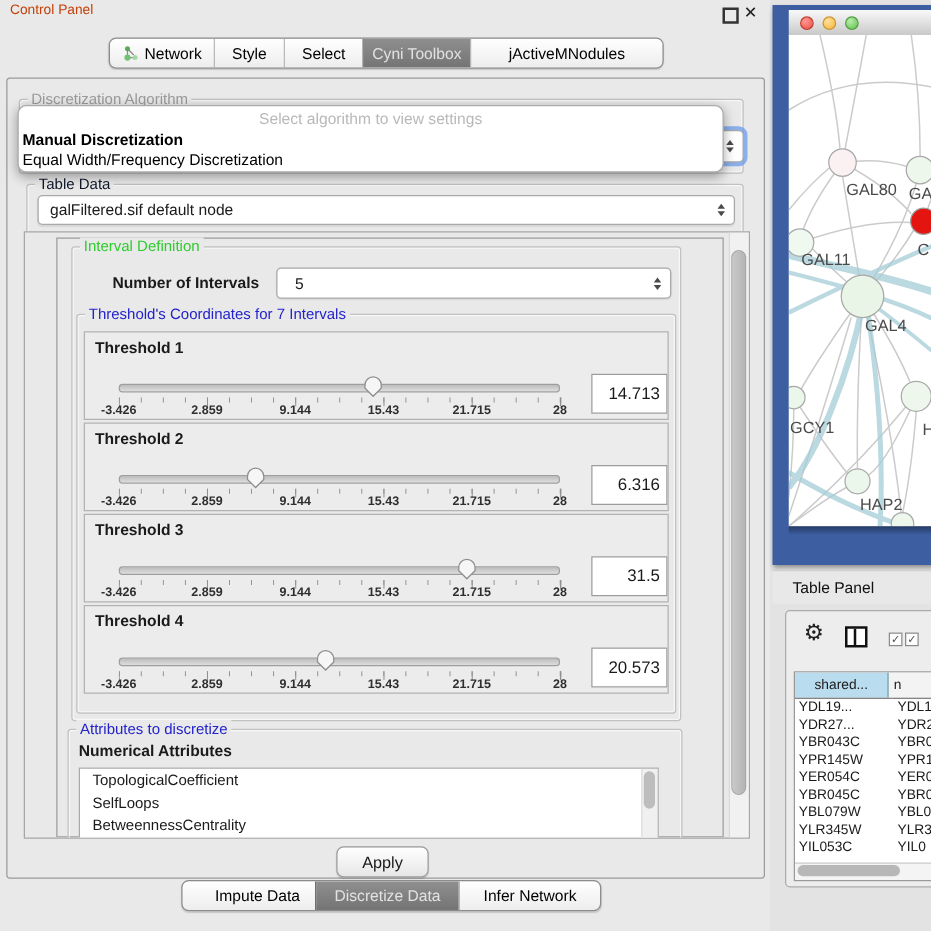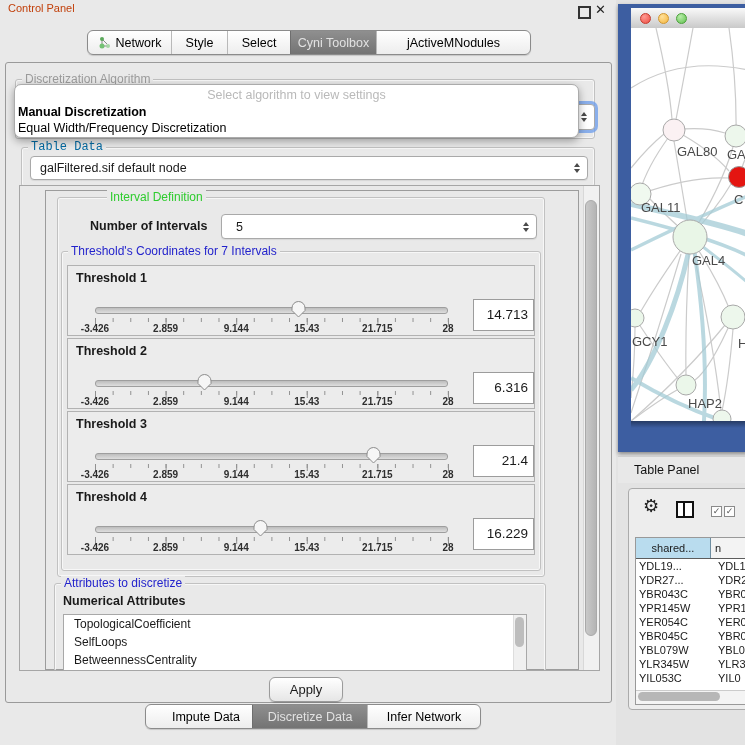--- a/index.html
+++ b/index.html
@@ -23,23 +23,23 @@
   .seg .s.sel{background:linear-gradient(#8f8f8f,#747474);color:#e2e2e2;border-left-color:#6e6e6e;}
   #top-tabs{left:87px;top:30px;height:23px;}
   #bottom-tabs{left:145px;top:704px;height:23px;padding-left:14px;}
 
   
   .cp-main{left:5px;top:62px;width:605px;height:639px;border:1px solid #9a9a9a;border-radius:3px;background:#e9e9e9;}
 
   .group{position:absolute;border:1px solid #c1c1c1;border-radius:3px;box-shadow:inset 0 0 0 1px rgba(255,255,255,.65);}
   .gtitle{position:absolute;top:-8px;left:6px;background:#e9e9e9;padding:0 3px;font-size:12px;white-space:nowrap;}
   .gtitle.gray{color:#9b9b9b;}
-  .gtitle.green{color:#2ecc2e;margin-left:43px;}
+  .gtitle.green{color:#2ecc2e;}
   .gtitle.blue{color:#2323cc;}
-  .gtitle.black{color:#0369a1;font-family:Liberation Mono, monospace;}
+  .gtitle.black{color:#0f172a;}
 
   .combo{position:absolute;background:#fff;border:1px solid #a9a9a9;border-radius:4px;
          font-size:12.5px;display:flex;align-items:center;padding-left:9px;box-shadow:0 1px 1px rgba(0,0,0,.08);}
   .arrows{position:absolute;right:7px;top:0;bottom:0;display:flex;flex-direction:column;justify-content:center;gap:2px;}
   .tri-up{width:0;height:0;border-left:3.5px solid transparent;border-right:3.5px solid transparent;border-bottom:4.5px solid #4a4a4a;}
   .tri-down{width:0;height:0;border-left:3.5px solid transparent;border-right:3.5px solid transparent;border-top:4.5px solid #4a4a4a;}
   .combo.focus{box-shadow:0 0 0 3px rgba(105,155,235,.75);}
 
   
   .algo-popup{left:8px;top:21px;width:565px;height:54px;background:#fff;border:1px solid #ababab;
@@ -250,21 +250,21 @@
               <div class="ticks major"></div>
               <div class="ticks minor"></div>
               <div class="tick-labels">
                 <span style="left:0%">-3.426</span>
                 <span style="left:20%">2.859</span>
                 <span style="left:40%">9.144</span>
                 <span style="left:60%">15.43</span>
                 <span style="left:80%">21.715</span>
                 <span style="left:100%">28</span>
               </div>
-              <div class="t-value">21.4</div>
+              <div class="t-value">31.5</div>
             </div>
 
             <div class="tbox" style="top:232px;">
               <div class="t-title">Threshold 4</div>
               <div class="slider">
                 <div class="track"></div>
                 <div class="thumb" style="left: 47%;">
                   <svg width="17" height="18">
                       <path d="M2,8 A6.5,6.5 0 0 1 15,8 L15,10.5 L8.5,17 L2,10.5 Z" fill="#f6f6f6" stroke="#8d8d8d"></path>
                     </svg>
@@ -273,21 +273,21 @@
               <div class="ticks major"></div>
               <div class="ticks minor"></div>
               <div class="tick-labels">
                 <span style="left:0%">-3.426</span>
                 <span style="left:20%">2.859</span>
                 <span style="left:40%">9.144</span>
                 <span style="left:60%">15.43</span>
                 <span style="left:80%">21.715</span>
                 <span style="left:100%">28</span>
               </div>
-              <div class="t-value">16.229</div>
+              <div class="t-value">20.573</div>
             </div>
           </div>
         </div>
 
         <div class="group" style="left:8px;top:392px;width:490px;height:110px;">
           <div class="gtitle blue">Attributes to discretize</div>
           <div style="position:absolute;left:8px;top:10px;font-size:12.5px;font-weight:bold;">Numerical Attributes</div>
           <div class="attr-list">
             <div class="attr-item">TopologicalCoefficient</div>
             <div class="attr-item">SelfLoops</div>

